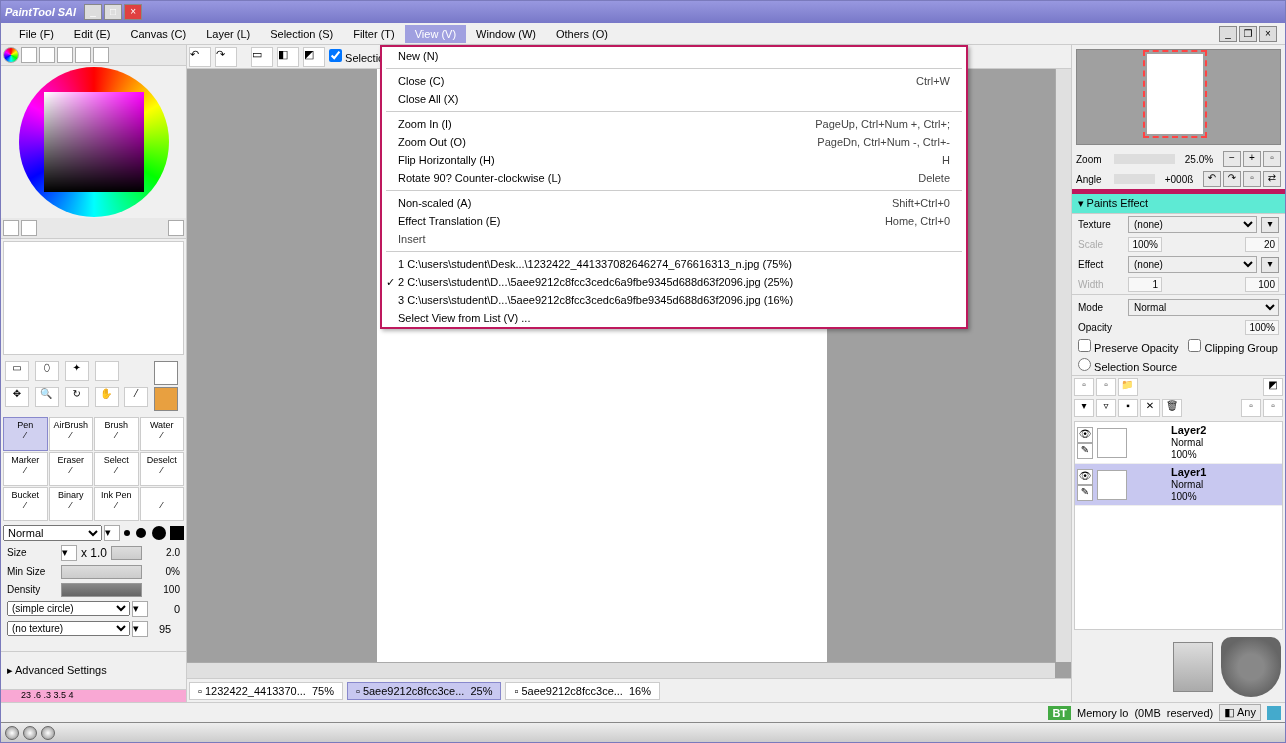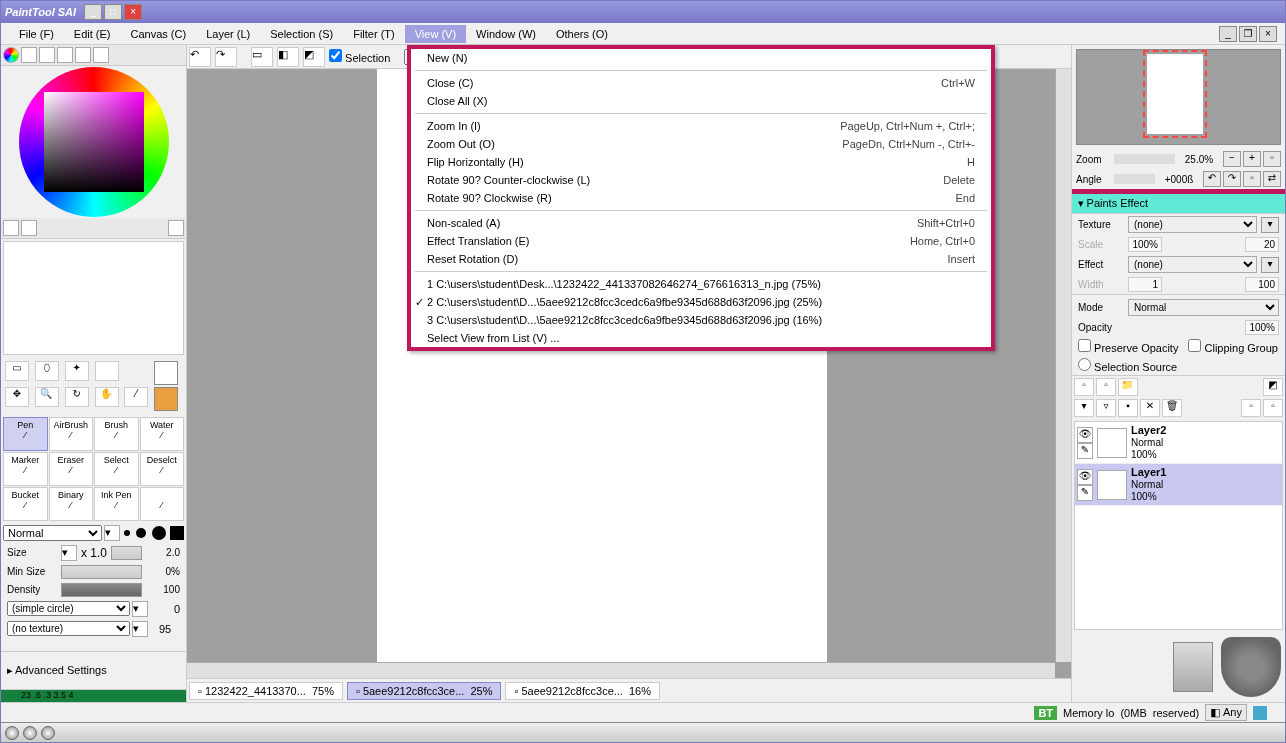--- a/index.html
+++ b/index.html
@@ -33,21 +33,21 @@
 .brush-mode { display: flex; padding: 2px; gap: 2px; align-items: center; }
 .brush-mode select { flex: 1; font-size: 11px; }
 .dot { width: 14px; height: 14px; background: #000; border-radius: 50%; margin: 0 2px; }
 .slider-row { display: flex; padding: 2px 6px; align-items: center; gap: 4px; }
 .slider-row .lbl { width: 50px; font-size: 10px; }
 .slider-row .bar { flex: 1; height: 14px; background: linear-gradient(#ddd, #ccc); border: 1px solid #999; position: relative; }
 .slider-row .val { width: 34px; text-align: right; font-size: 10px; }
 .opt-row { padding: 2px 6px; display: flex; align-items: center; gap: 2px; }
 .opt-row select { flex: 1; font-size: 10px; }
 .adv { padding: 12px 6px; border-top: 1px solid #ccc; margin-top: 12px; }
-.ruler { height: 14px; background: #15803d; border-top: 1px solid #ccc; font-size: 9px; padding-left: 20px; }
+.ruler { height: 14px; background: #f9a8d4; border-top: 1px solid #ccc; font-size: 9px; padding-left: 20px; }
 .center { flex: 1; display: flex; flex-direction: column; background: #a0a0a0; position: relative; }
 .center-toolbar { height: 24px; background: #f0f0f0; border-bottom: 1px solid #ccc; display: flex; align-items: center; padding: 2px; gap: 4px; }
 .tb-btn { width: 22px; height: 20px; border: 1px solid #ccc; background: #fff; cursor: pointer; }
 .canvas-area { flex: 1; position: relative; overflow: hidden; }
 .canvas-bg { position: absolute; left: 190px; top: 0; width: 450px; height: 640px; background: #fff; }
 .scroll-v { position: absolute; right: 0; top: 0; bottom: 16px; width: 16px; background: #e0e0e0; border-left: 1px solid #aaa; }
 .scroll-h { position: absolute; left: 0; right: 16px; bottom: 0; height: 16px; background: #e0e0e0; border-top: 1px solid #aaa; }
 .doc-tabs { height: 24px; background: #f0f0f0; border-top: 1px solid #ccc; display: flex; align-items: center; padding: 2px; gap: 4px; }
 .doc-tab { background: #fff; border: 1px solid #ccc; padding: 2px 8px; font-size: 10px; cursor: pointer; display: flex; gap: 6px; }
 .doc-tab.active { background: #c8c8f0; border-color: #8888cc; }
@@ -68,28 +68,28 @@
 .prop-row .pval { width: 34px; font-size: 10px; text-align: right; border: 1px solid #ccc; background: #f8f8f8; padding: 1px 3px; }
 .check-row { padding: 2px 6px; font-size: 10px; display: flex; gap: 10px; }
 .layer-toolbar { height: 22px; display: flex; padding: 2px; gap: 2px; border-top: 1px solid #ccc; }
 .layer-toolbar2 { height: 22px; display: flex; padding: 2px; gap: 2px; }
 .lt-btn { width: 20px; height: 18px; border: 1px solid #ccc; background: #fff; cursor: pointer; font-size: 10px; text-align: center; }
 .layers { flex: 1; background: #fff; margin: 2px; border: 1px solid #ccc; overflow: auto; }
 .layer { display: flex; align-items: center; padding: 2px; border-bottom: 1px solid #eee; gap: 4px; cursor: pointer; }
 .layer.sel { background: #c8c8f0; }
 .layer .eye { width: 16px; height: 16px; border: 1px solid #aaa; background: #fff; font-size: 10px; text-align: center; }
 .layer .thumb { width: 30px; height: 30px; border: 1px solid #aaa; background: #fff; }
-.layer .info { font-size: 10px; line-height: 1.2; }
-.dropdown { position: absolute; top: 22px; left: 406px; width: 588px; background: #fff; border: 4px solid #be185d; box-shadow: 2px 2px 4px rgba(0,0,0,.3); z-index: 100; }
+.layer .info { font-size: 10px; line-height: 1.2; margin-left: 40px; }
+.dropdown { position: absolute; top: 22px; left: 379px; width: 588px; background: #fff; border: 2px solid #be185d; box-shadow: 2px 2px 4px rgba(0,0,0,.3); z-index: 100; }
 .dd-row { display: flex; padding: 3px 16px; cursor: pointer; font-size: 11px; }
 .dd-row .dd-lbl { flex: 1; }
 .dd-row .dd-key { color: #444; }
 .dd-sep { height: 1px; background: #ccc; margin: 3px 4px; }
 .dd-row.chk::before { content: '✓'; position: absolute; margin-left: -12px; }
-.statusbar { height: 20px; background: #f0f0f0; border-top: 1px solid #ccc; display: flex; align-items: center; justify-content: flex-end; padding: 0 18px; font-size: 10px; gap: 6px; }
+.statusbar { height: 20px; background: #f0f0f0; border-top: 1px solid #ccc; display: flex; align-items: center; justify-content: flex-end; padding: 0 4px; font-size: 10px; gap: 6px; }
 .taskbar { height: 20px; background: linear-gradient(#eee, #ccc); border-top: 1px solid #888; display: flex; align-items: center; padding: 0 4px; gap: 4px; }
 .task-orb { width: 14px; height: 14px; border-radius: 50%; background: radial-gradient(#fff, #888); border: 1px solid #666; }
 </style>
 </head>
 <body>
 
 <div class="window">
   <div class="titlebar">
     <span class="logo">PaintTool SAI</span>
     <div class="titlebar-btns">
@@ -141,35 +141,30 @@
           <span class="dd-key">PageDn, Ctrl+Num -, Ctrl+-</span>
         </div>
         <div class="dd-row">
           <span class="dd-lbl">Flip Horizontally (H)</span>
           <span class="dd-key">H</span>
         </div>
         <div class="dd-row">
           <span class="dd-lbl">Rotate 90? Counter-clockwise (L)</span>
           <span class="dd-key">Delete</span>
         </div>
-        <div class="dd-row">
-          <span class="dd-lbl">Rotate 90? Clockwise (R)</span>
-          <span class="dd-key">End</span>
-        </div>
         <div class="dd-sep"></div>
         <div class="dd-row">
           <span class="dd-lbl">Non-scaled (A)</span>
           <span class="dd-key">Shift+Ctrl+0</span>
         </div>
         <div class="dd-row">
           <span class="dd-lbl">Effect Translation (E)</span>
           <span class="dd-key">Home, Ctrl+0</span>
         </div>
         <div class="dd-row">
-          <span class="dd-lbl">Reset Rotation (D)</span>
           <span class="dd-key">Insert</span>
         </div>
         <div class="dd-sep"></div>
         <div class="dd-row">
           <span class="dd-lbl">1 C:\users\student\Desk...\1232422_441337082646274_676616313_n.jpg (75%)</span>
           <span class="dd-key"></span>
         </div>
         <div class="dd-row chk">
           <span class="dd-lbl">2 C:\users\student\D...\5aee9212c8fcc3cedc6a9fbe9345d688d63f2096.jpg (25%)</span>
           <span class="dd-key"></span>

